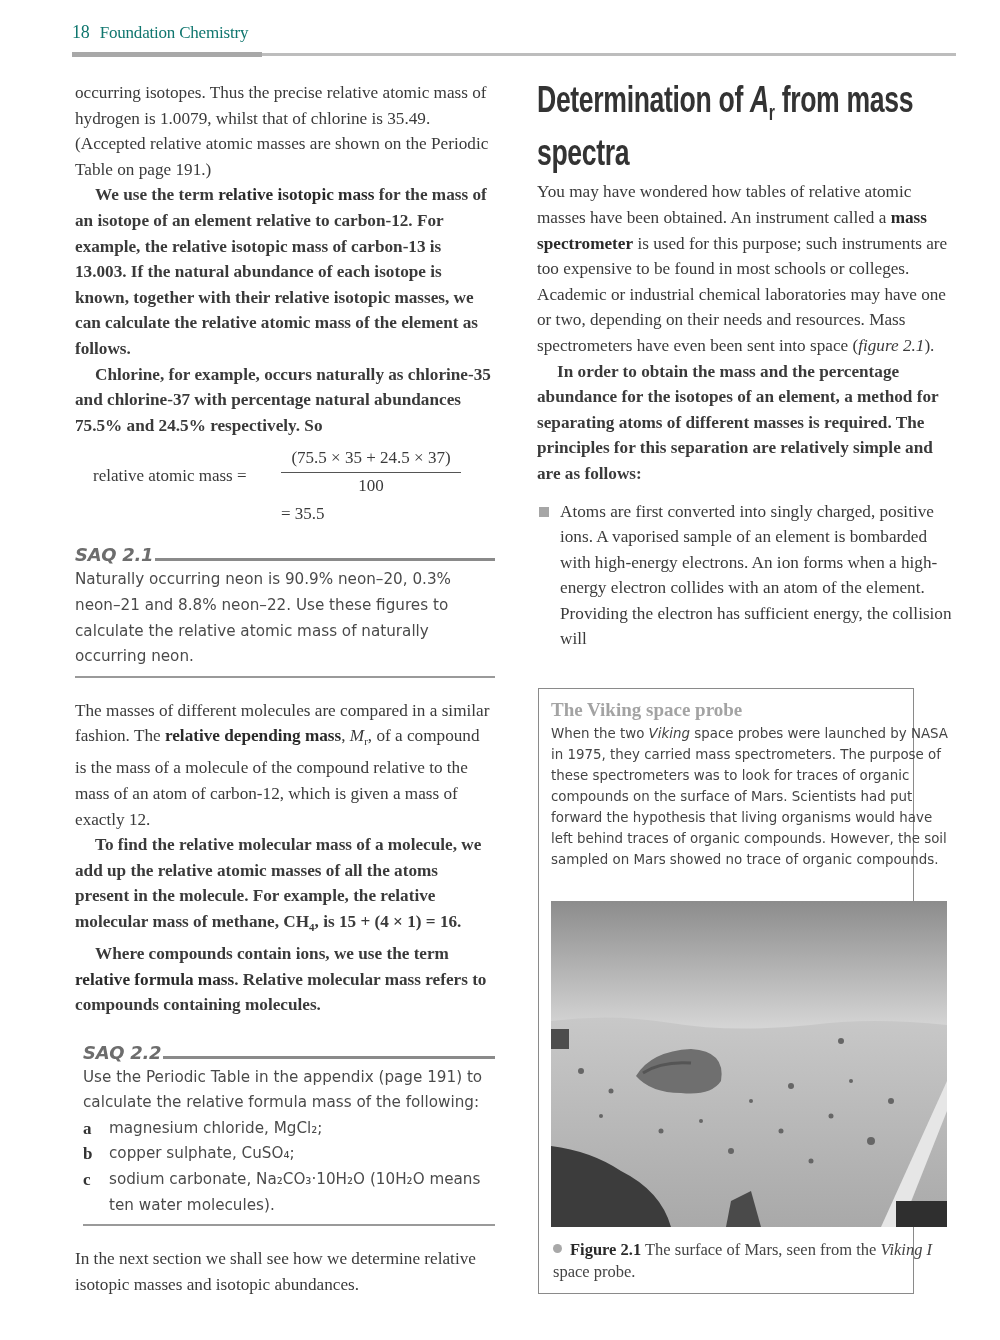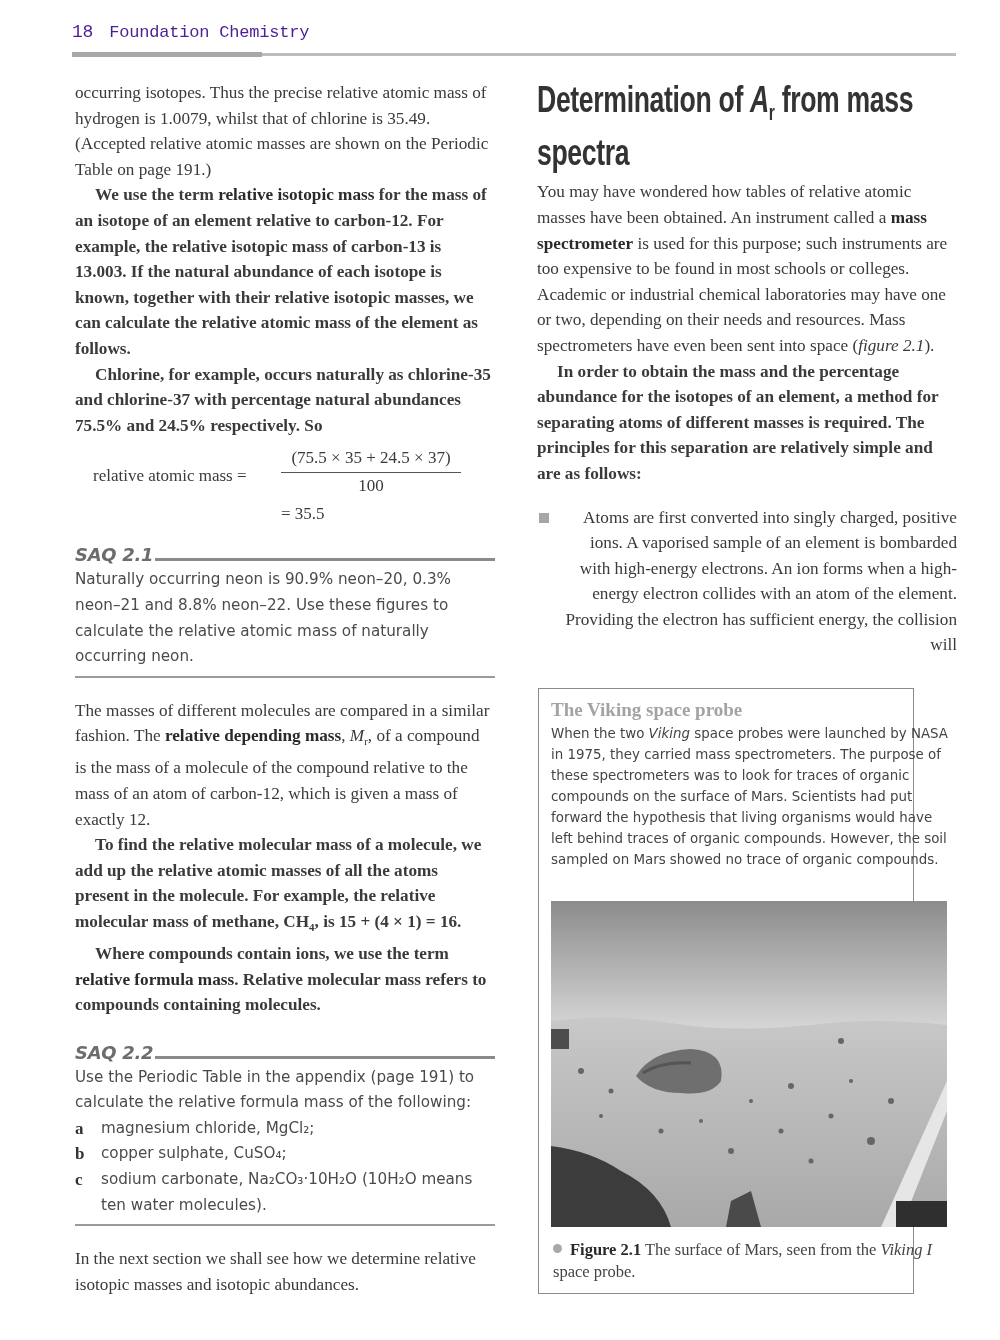--- a/index.html
+++ b/index.html
@@ -1,19 +1,19 @@
 <!DOCTYPE html>
 <html><head>
   <meta charset="utf-8">
   <style>
     html, body { margin: 0; padding: 0; background: #ffffff; }
     body { width: 1000px; height: 1340px; position: relative; overflow: hidden; color: #2b2b2b; }
     .serif { font-family: "Liberation Serif", "DejaVu Serif", serif; }
 
-    #running-head { position: absolute; left: 72px; top: 22px; font-size: 17px; color: #4c1d95; font-family: Liberation Mono, monospace; letter-spacing: -0.2px; }
+    #running-head { position: absolute; left: 72px; top: 22px; font-size: 17px; color: #0f766e; font-family: Liberation Serif, serif; letter-spacing: -0.2px; }
     #running-head .pagenum { font-size: 18px; margin-right: 6px; }
     #head-rule { position: absolute; left: 72px; top: 53px; width: 884px; height: 3px; background: #bdbdbd; }
     #head-rule-dark { position: absolute; left: 72px; top: 52px; width: 190px; height: 5px; background: #a8a8a8; }
 
     .col { position: absolute; }
     #col-left { left: 75px; top: 80px; width: 420px; }
     #col-right { left: 537px; top: 80px; width: 420px; }
 
     p { margin: 0; font-size: 17.2px; line-height: 25.6px; color: #3a3a3a; }
     p.indent { text-indent: 20px; font-weight: bold; }
@@ -33,21 +33,21 @@
     .saq-body { font-family: "DejaVu Sans", sans-serif; font-size: 15.2px; line-height: 25.6px; color: #4a4a4a; margin-top: 2px; }
     .saq-rule { height: 2px; background: #9a9a9a; margin-top: 6px; }
     .saq-item { display: flex; }
     .saq-item .lbl { width: 26px; font-family: "Liberation Serif", serif; font-weight: bold; font-size: 17px; color: #333; }
     .saq-item .txt { flex: 1; }
 
     h1.section { margin: 0; font-family: "Liberation Sans", sans-serif; font-weight: bold; font-size: 37px; line-height: 40px; color: #333; transform: scaleX(0.72); transform-origin: left top; width: 560px; letter-spacing: -0.5px; }
     h1.section i { font-style: italic; }
     h1.section sub { font-size: 22px; }
 
-    .bullet { display: flex; margin-top: 18px; text-align: right; }
+    .bullet { display: flex; margin-top: 12px; }
     .bullet .sq { width: 10px; height: 10px; background: #a6a6a6; margin: 8px 11px 0 2px; flex: none; }
 
     #box { position: absolute; left: 538px; top: 688px; width: 376px; height: 606px; border: 1.5px solid #8a8a8a; box-sizing: border-box; }
     #box-title { position: absolute; left: 12px; top: 10px; font-family: "Liberation Serif", serif; font-weight: bold; font-size: 19px; color: #a3a3a3; }
     #box-body { position: absolute; left: 12px; top: 34px; width: 400px; font-family: "DejaVu Sans", sans-serif; font-size: 13.4px; line-height: 21px; color: #444; }
     #photo { position: absolute; left: 12px; top: 212px; width: 396px; height: 326px; overflow: hidden; }
     #caption { position: absolute; left: 14px; top: 550px; width: 396px; font-family: "Liberation Serif", serif; font-size: 16.5px; line-height: 22px; color: #444; }
     #caption .dot { display: inline-block; width: 9px; height: 9px; border-radius: 50%; background: #a8a8a8; margin-right: 8px; vertical-align: 2px; }
   </style>
 </head>
@@ -80,21 +80,21 @@
     </div>
     <div class="saq-body">Naturally occurring neon is 90.9% neon–20, 0.3% neon–21 and 8.8% neon–22. Use these figures to calculate the relative atomic mass of naturally occurring neon.</div>
     <div class="saq-rule"></div>
   </div>
 
   <div style="height:20px"></div>
   <p><span>The masses of different molecules are compared in a similar fashion. The </span><b>relative depending mass</b>, <i>M</i><sub style="font-size:11px">r</sub><span>, of a compound is the mass of a molecule of the compound relative to the mass of an atom of carbon-12, which is given a mass of exactly 12.</span></p>
   <p class="indent"><span>To find the relative molecular mass of a molecule, we add up the relative atomic masses of all the atoms present in the molecule. For example, the relative molecular mass of methane, CH</span><sub style="font-size:11px">4</sub><span>, is 15 + (4 × 1) = 16.</span></p>
   <p class="indent"><span>Where compounds contain ions, we use the term </span><b>relative formula mass</b><span>. Relative molecular mass refers to compounds containing molecules.</span></p>
 
-  <div class="saq" style="margin-top:24px;">
+  <div class="saq" style="margin-top:24px;margin-left:8px;">
     <div class="saq-head">
       <span class="saq-title">SAQ 2.2</span>
       <span class="saq-line"></span>
     </div>
     <div class="saq-body">Use the Periodic Table in the appendix (page 191) to calculate the relative formula mass of the following:</div>
     <div class="saq-body" style="margin-top:0">
       <div class="saq-item">
           <span class="lbl">a</span>
           <span class="txt">magnesium chloride, MgCl₂;</span>
         </div>

